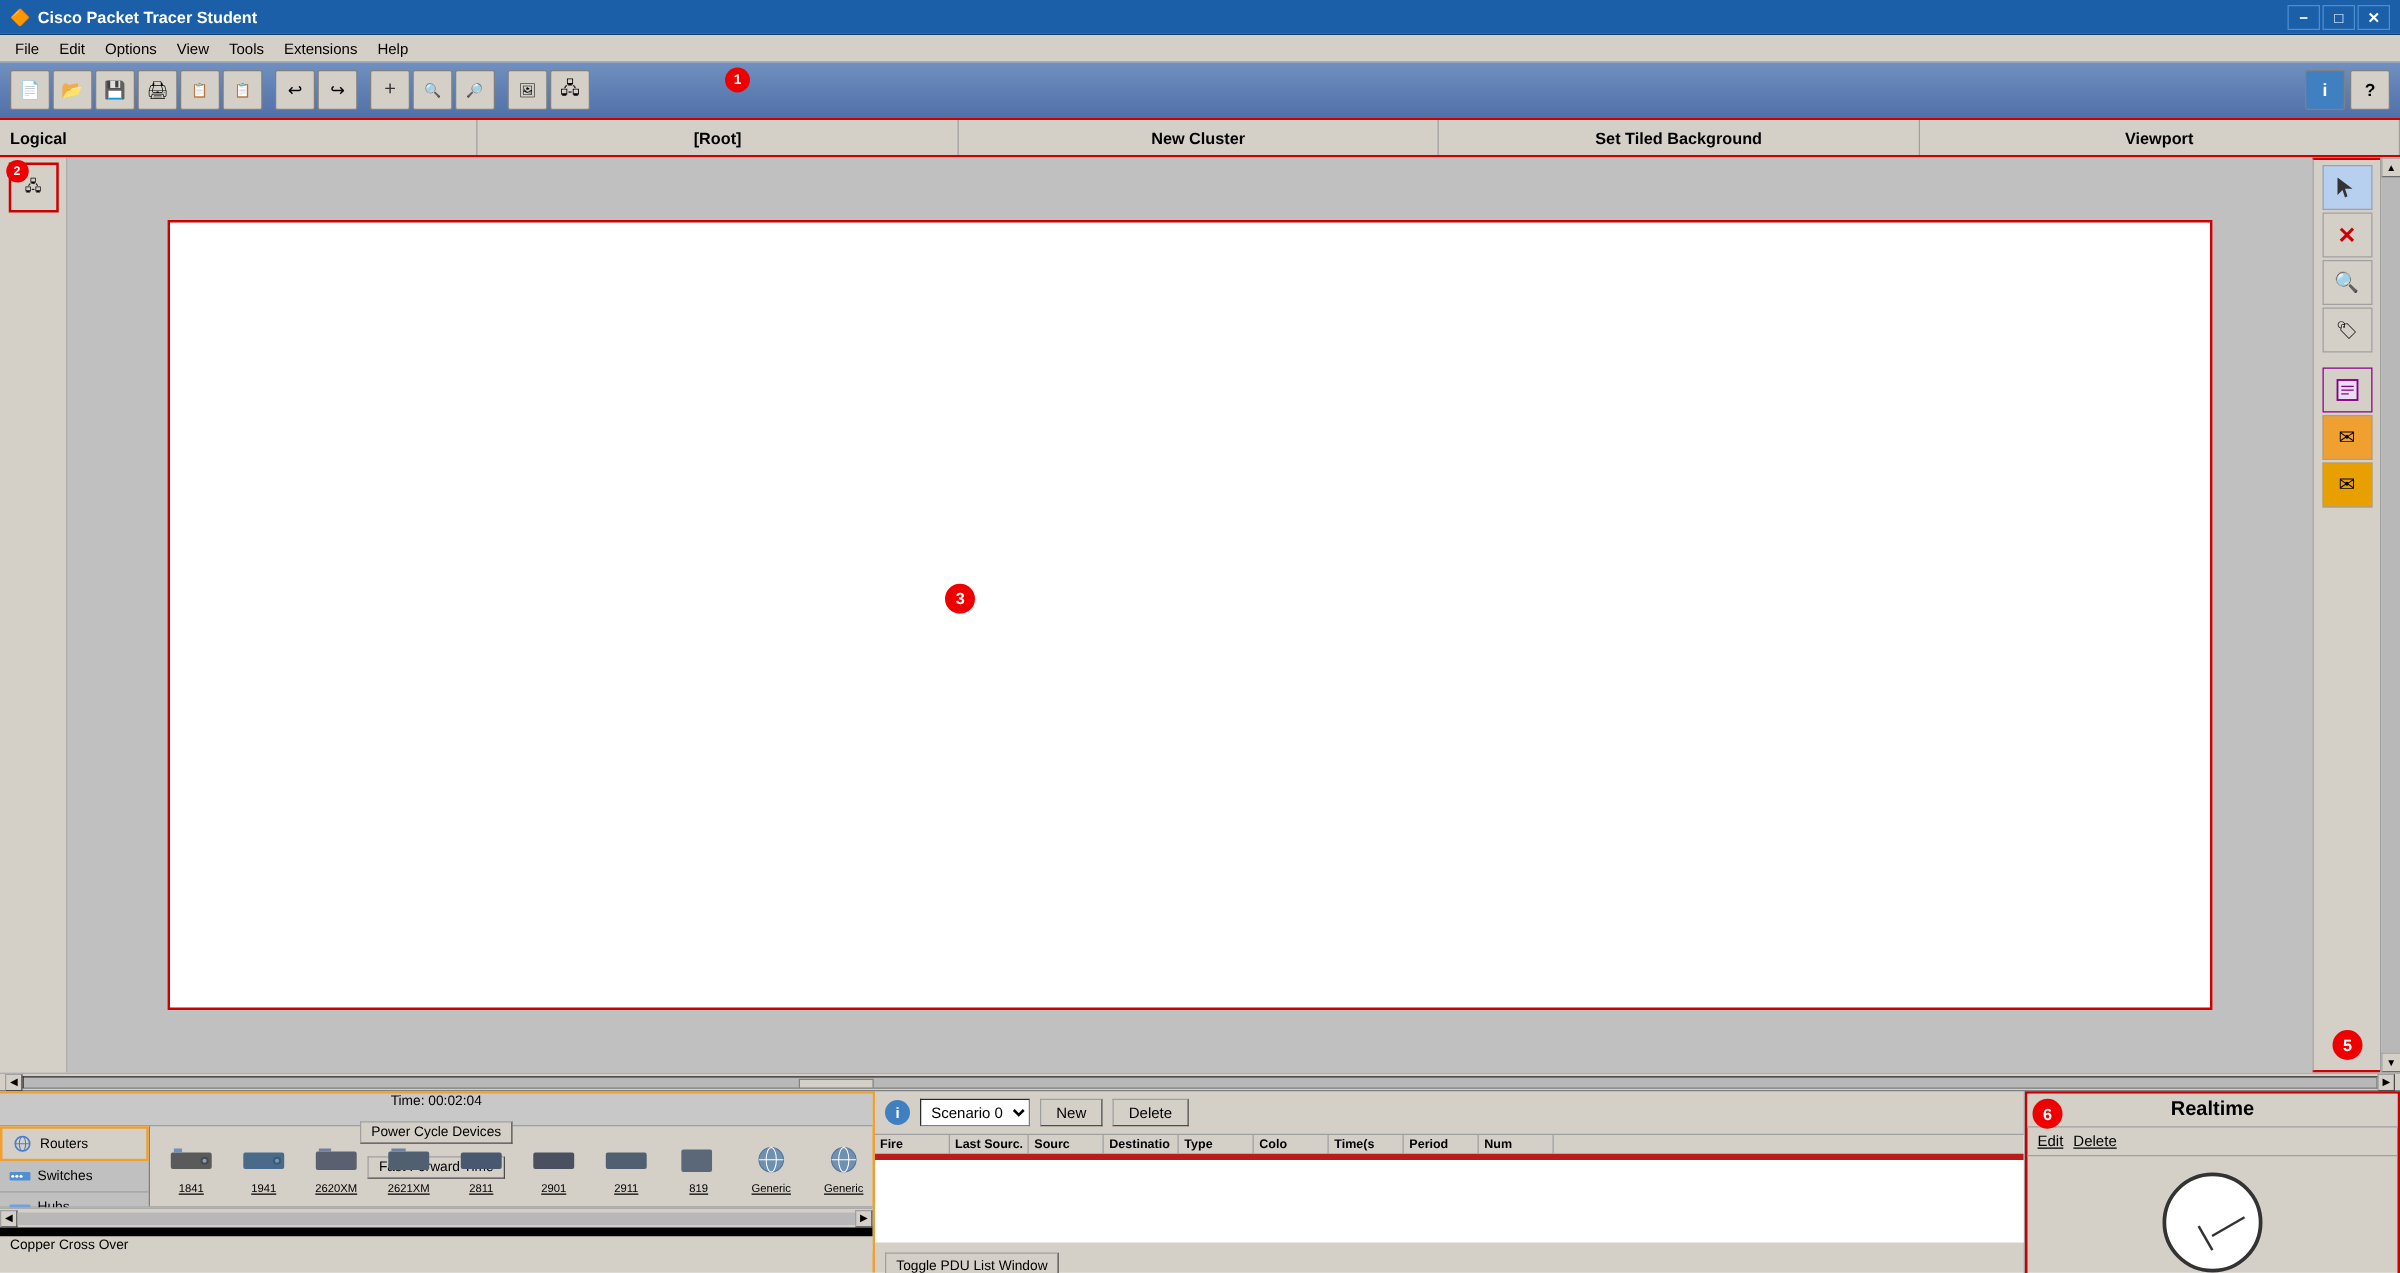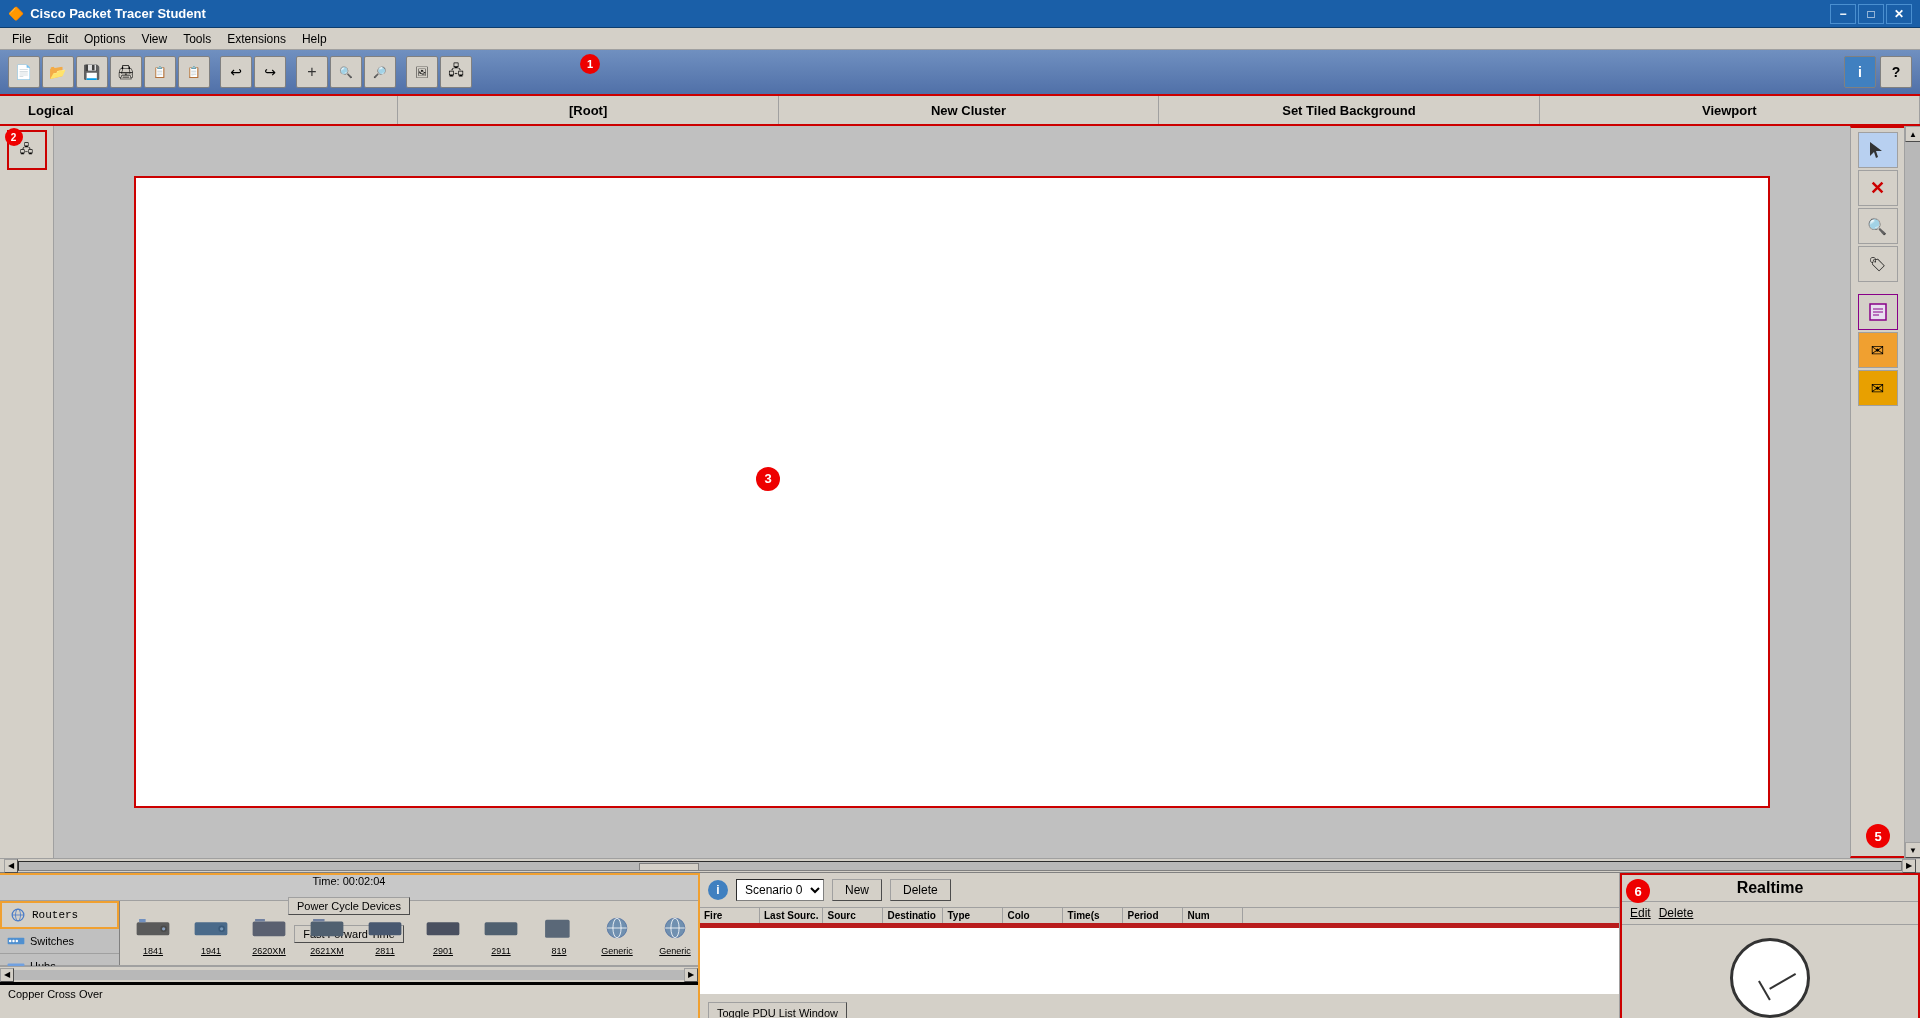--- a/index.html
+++ b/index.html
@@ -96,21 +96,21 @@
     .sec-item {
       flex: 1;
       height: 100%;
       display: flex;
       align-items: center;
       justify-content: center;
       border-right: 1px solid #a0a0a0;
       cursor: pointer;
       padding: 0 10px;
     }
-    .sec-item:first-child { justify-content: flex-start; padding-left: 28px; }
+    .sec-item:first-child { justify-content: flex-start; padding-left: 8px; }
     .sec-item.muted { color: #999; }
 
     
     #main-area {
       display: flex;
       height: calc(1018px - 28px - 22px - 46px - 30px - 160px);
       background: #c8c8c8;
       overflow: hidden;
     }
 
@@ -267,21 +267,21 @@
     }
     .cat-item {
       display: flex;
       align-items: center;
       gap: 4px;
       padding: 4px 6px;
       cursor: pointer;
       font-size: 11px;
       border-bottom: 1px solid #a0a0a0;
     }
-    .cat-item.selected { background: #d4d0c8; border: 2px solid #f0a030; font-family: Liberation Mono, monospace; }
+    .cat-item.selected { background: #d4d0c8; border: 2px solid #f0a030; }
     .cat-icon { width: 20px; height: 16px; display: flex; align-items: center; justify-content: center; }
     #device-items {
       flex: 1;
       display: flex;
       align-items: center;
       gap: 8px;
       padding: 4px 8px;
       overflow-x: auto;
       text-decoration: underline;
     }
@@ -704,21 +704,21 @@
         </div>
 
       </div>
     </div>
 
     <div id="scroll-bottom" style="height:16px; background:#d4d0c8; display:flex; align-items:center; border-top:1px solid #a0a0a0;">
       <div class="scroll-arrow">◀</div>
       <div style="flex:1; height:10px; background:#b8b8b8; position:relative;"></div>
       <div class="scroll-arrow">▶</div>
     </div>
-    <div style="height:20px; background:#d4d0c8; display:flex; align-items:center; padding-left:8px; font-size:11px; border-top:3px solid #000000;">
+    <div style="height:20px; background:#d4d0c8; display:flex; align-items:center; padding-left:8px; font-size:11px; border-top:7px solid #000000;">
       <span>Copper Cross Over</span>
     </div>
   </div>
 
   <div id="scenario-panel">
     <div id="scenario-controls">
       <div class="info-icon">i</div>
       <select class="scenario-select">
         <option>Scenario 0</option>
       </select>

